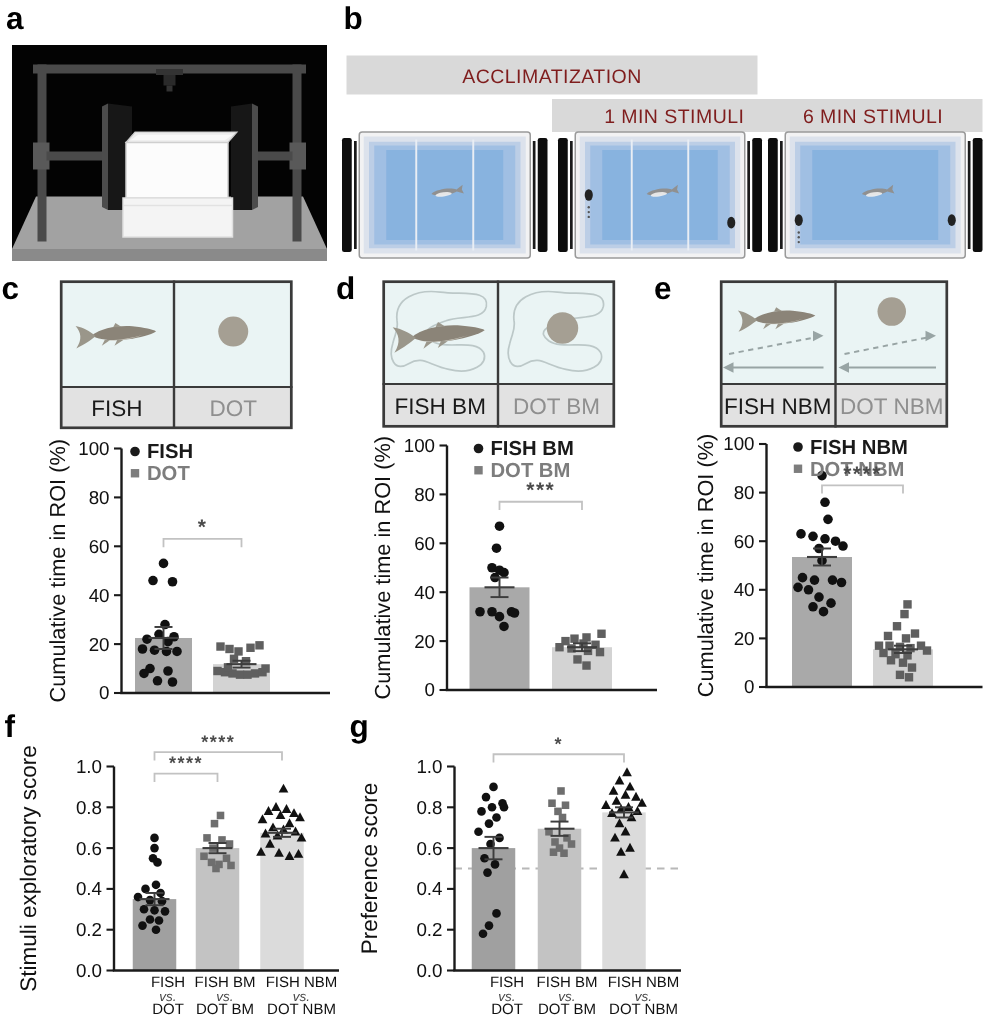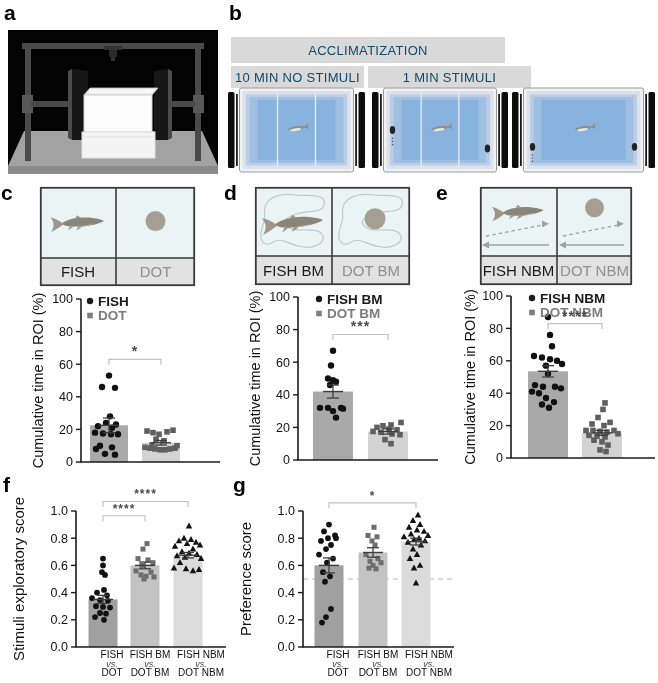--- a/index.html
+++ b/index.html
@@ -1,37 +1,37 @@
 <!DOCTYPE html>
 <html><head>
 <meta charset="utf-8">
 <style>
   html,body{margin:0;padding:0}
   body{width:658px;height:683px;background:#fff;font-family:"Liberation Sans",sans-serif;overflow:hidden}
   #fig{position:relative;width:658px;height:683px}
   .plabel{position:absolute;font-size:21px;font-weight:bold;color:#000;line-height:1}
-  .hdrbox{position:absolute;background:#d9d9d9;display:flex;align-items:center;justify-content:center;font-size:13px;color:#0c4a6e;letter-spacing:.3px;white-space:nowrap}
+  .hdrbox{position:absolute;background:#d9d9d9;display:flex;align-items:center;justify-content:center;font-size:13px;color:#7f1d1d;letter-spacing:.3px;white-space:nowrap}
   svg{position:absolute;overflow:visible}
   text{font-family:"Liberation Sans",sans-serif}
 </style>
 </head>
 <body>
 
 <div id="fig">
   <div class="plabel" style="left:4px;top:2px">a</div>
   <div class="plabel" style="left:229px;top:2px">b</div>
   <div class="plabel" style="left:1px;top:182px">c</div>
   <div class="plabel" style="left:224px;top:182px">d</div>
   <div class="plabel" style="left:436px;top:182px">e</div>
   <div class="plabel" style="left:3px;top:474px">f</div>
   <div class="plabel" style="left:233px;top:474px">g</div>
 
   <div class="hdrbox" style="left:231px;top:37px;width:274px;height:26px">ACCLIMATIZATION</div>
-  <div class="hdrbox" style="left:231px;top:66px;width:133px;height:22px">10 MIN NO STIMULI</div>
   <div class="hdrbox" style="left:368px;top:66px;width:163px;height:22px">1 MIN STIMULI</div>
+  <div class="hdrbox" style="left:509px;top:66px;width:146px;height:22px">6 MIN STIMULI</div>
 
   <svg style="left:8px;top:30px" width="210" height="144">
     <rect x="0" y="0" width="210" height="144" fill="#030303"></rect>
     <polygon points="16,101 194,101 210,136 0,136" fill="#a2a2a2"></polygon>
     <rect x="0" y="136" width="210" height="8" fill="#8a8a8a"></rect>
     <rect x="17" y="13" width="6" height="118" fill="#4a4a4a"></rect>
     <rect x="187" y="13" width="6" height="118" fill="#4a4a4a"></rect>
     <rect x="14" y="13" width="182" height="6" fill="#4a4a4a"></rect>
     <g>
       <rect x="96" y="16" width="18" height="4" fill="#333333"></rect>

